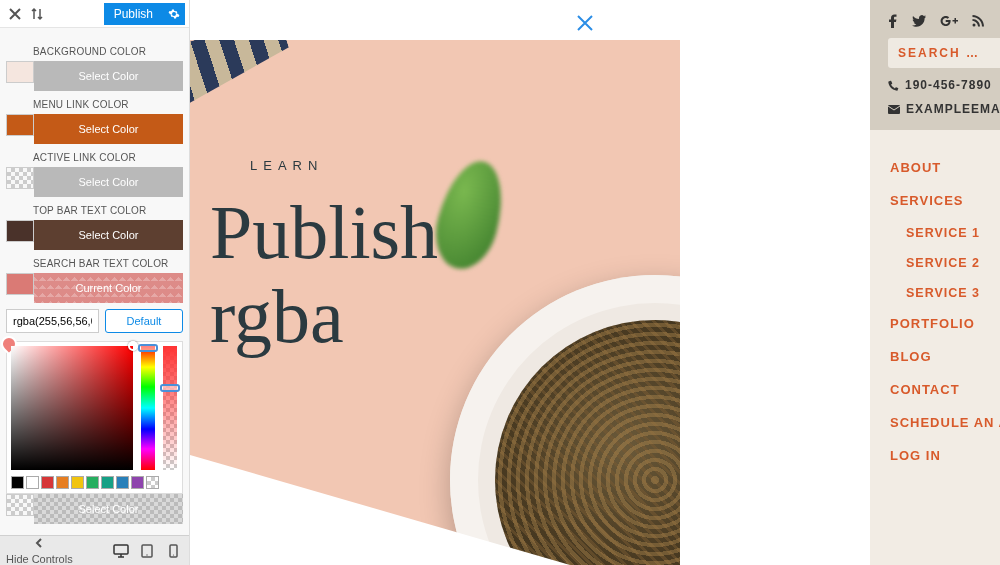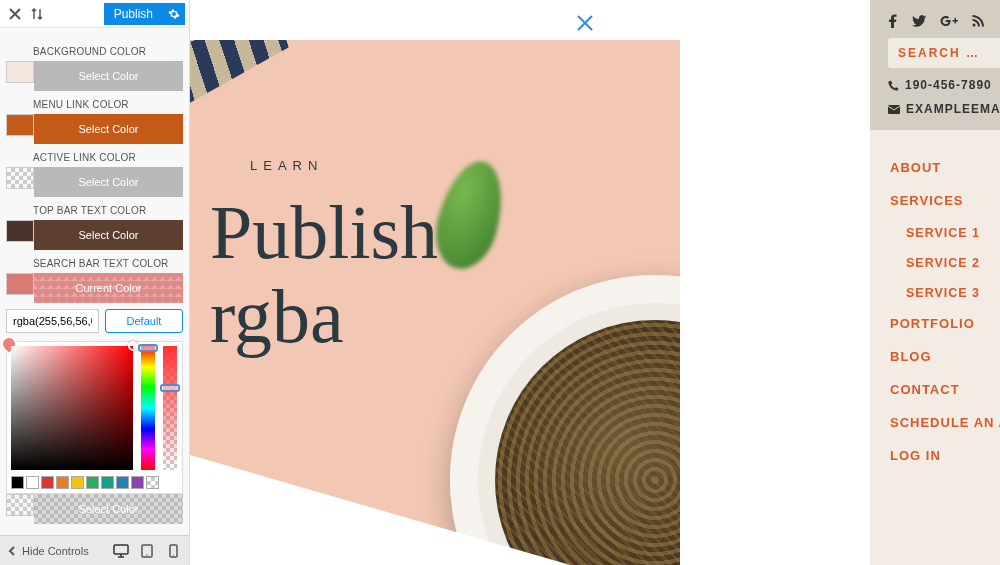--- a/index.html
+++ b/index.html
@@ -45,21 +45,21 @@
 .alpha-strip { background: linear-gradient(to bottom,#f33,rgba(255,51,51,0)),repeating-conic-gradient(#ccc 0% 25%,#fff 0% 50%) 50%/8px 8px; }
 .strip-handle { position:absolute; left:-3px; width:20px; height:8px; border:2px solid #4a90d9; background:rgba(255,255,255,.5); border-radius:3px; }
 .hue-strip .strip-handle { top: -2px; }
 .alpha-strip .strip-handle { top: 38px; }
 .picker-topleft { position:absolute; left:-6px; top:-6px; width:16px; height:16px; background:#ef7f7a; border:2px solid #fff; border-radius:50% 50% 50% 0; transform: rotate(-45deg); }
 
 .preset-row { display:flex; gap:2px; margin-top:6px; }
 .preset { width:13px; height:13px; border:1px solid #aaa; }
 
 .customizer-footer { height: 30px; background: #e9e9e9; border-top: 1px solid #d0d0d0; display: flex; align-items: center; padding: 0 6px; gap: 6px; }
-.hide-controls { display:flex; align-items:center; gap:4px; font-size:11px; color:#555; cursor:pointer; }
+.hide-controls { display:flex; align-items:center; gap:4px; font-size:11px; color:#555; cursor:pointer;flex-direction:column; }
 .footer-spacer { flex:1; }
 .device-icon { width:20px; height:20px; display:flex; align-items:center; justify-content:center; color:#555; cursor:pointer; }
 
 
 .preview { position: absolute; left: 190px; top: 0; right: 0; bottom: 0; background: #fff; }
 .preview-hero { position: absolute; left: 0; top: 40px; width: 490px; height: 525px; background: #f2c7b3; overflow: hidden; }
 .hero-diag { position:absolute; left:-20px; top:-10px; width:120px; height:60px; background: repeating-linear-gradient(90deg,#2b3a5a 0 14px,#c8b89a 14px 28px); transform: rotate(-18deg); clip-path: polygon(0 0,100% 0,100% 60%,0 100%); }
 .hero-white-tri { position:absolute; left:0; bottom:0; width:380px; height:110px; background:#fff; clip-path: polygon(0 0,100% 100%,0 100%); }
 .hero-eyebrow { position:absolute; left:60px; top:118px; font-size:13px; letter-spacing:6px; color:#2b3a40; }
 .hero-title { position:absolute; left:20px; top:150px; font-size:76px; line-height:84px; color:#2b3a40; font-family: Georgia, 'Times New Roman', serif; font-weight:400; }

